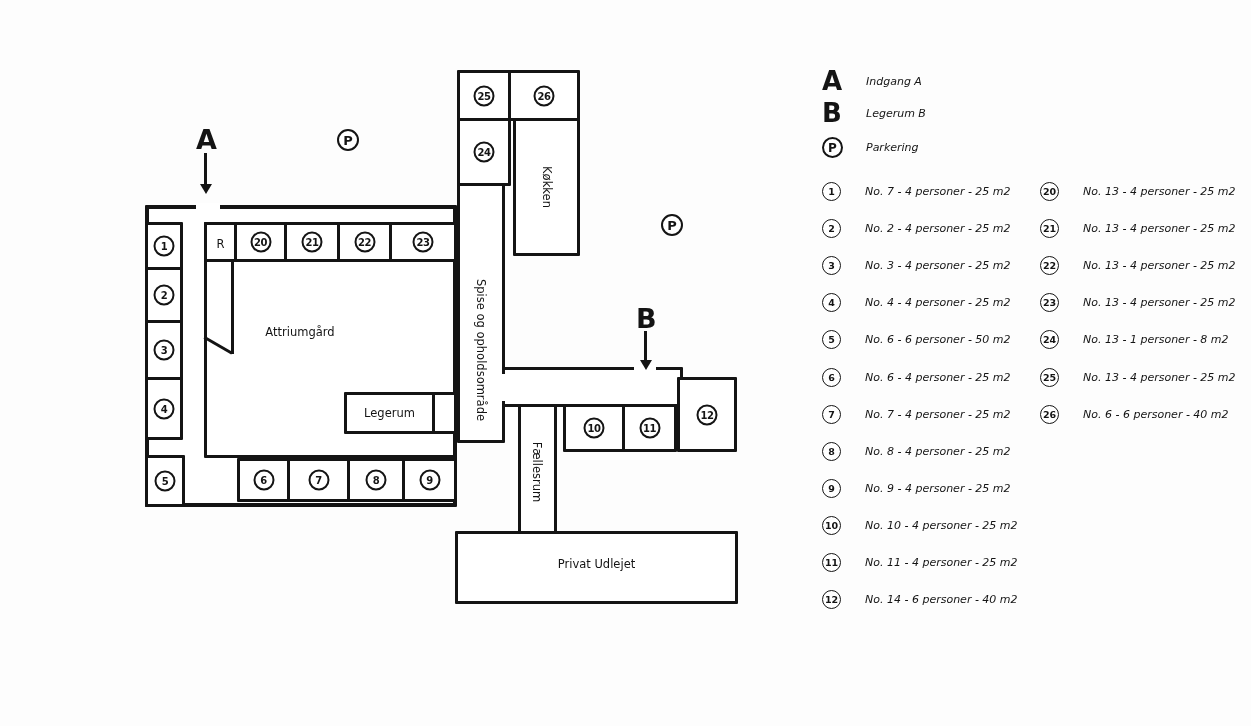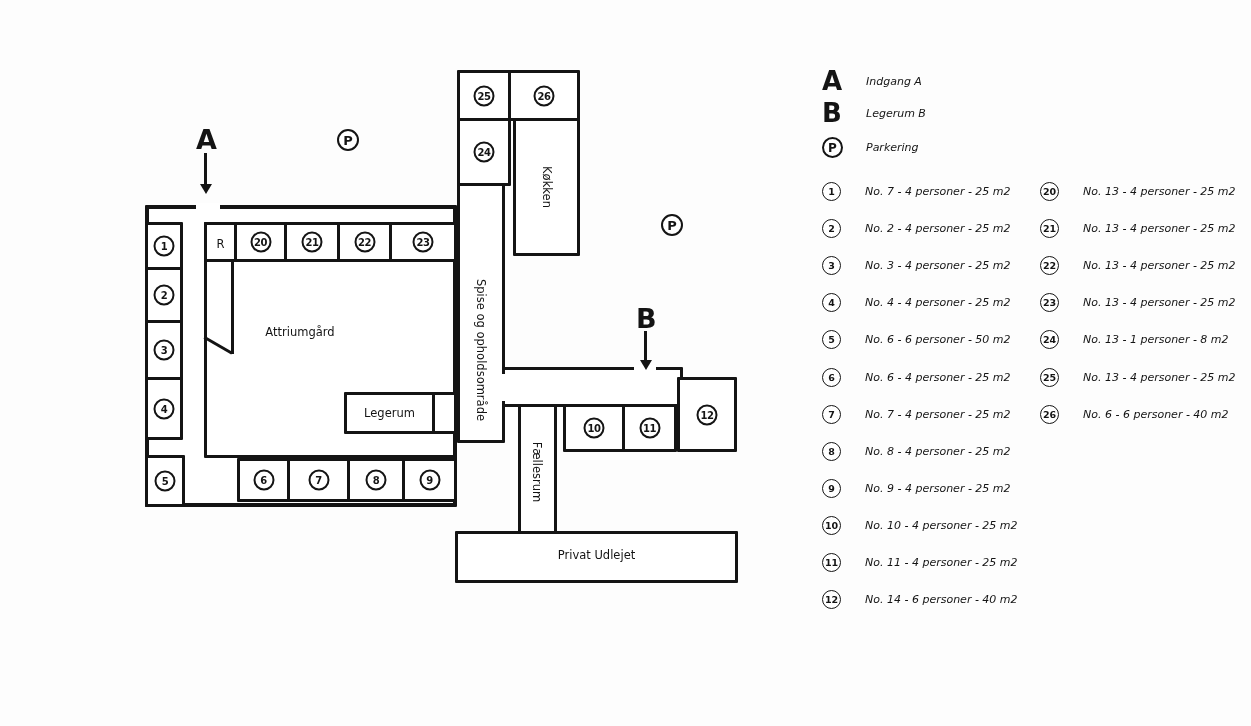--- a/index.html
+++ b/index.html
@@ -140,21 +140,21 @@
     <div class="box" style="left:622px;top:404px;width:55px;height:48px">
       <span class="num">11</span>
     </div>
     <div class="box" style="left:677px;top:377px;width:60px;height:75px">
       <span class="num">12</span>
     </div>
 
     <div class="box" style="left:518px;top:404px;width:39px;height:130px"></div>
     <span class="plan-label v" style="left:537px;top:472px">Fællesrum</span>
 
-    <div class="box" style="left:455px;top:531px;width:283px;height:52px">
+    <div class="box" style="left:455px;top:531px;width:283px;height:73px">
       <span class="plan-label" style="left:50%;top:45%">Privat Udlejet</span>
     </div>
 
     <div class="gap" style="left:196px;top:203px;width:24px;height:9px"></div>
     <div class="gap" style="left:634px;top:365px;width:22px;height:9px"></div>
     <div class="gap" style="left:501px;top:374px;width:9px;height:27px"></div>
 
     <span class="marker-letter" style="left:196px;top:124px">A</span>
     <div class="arrow" style="left:204px;top:153px;height:32px"></div>
     <span class="marker-letter" style="left:636px;top:303px">B</span>

